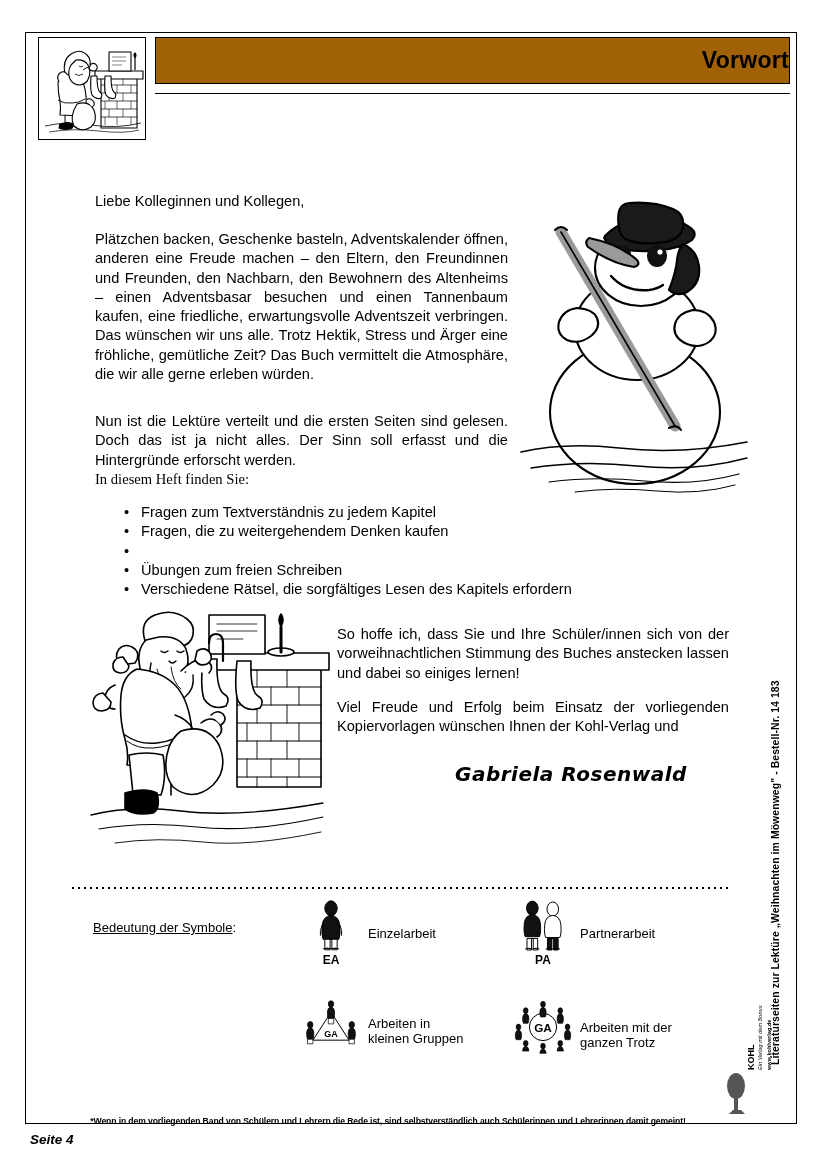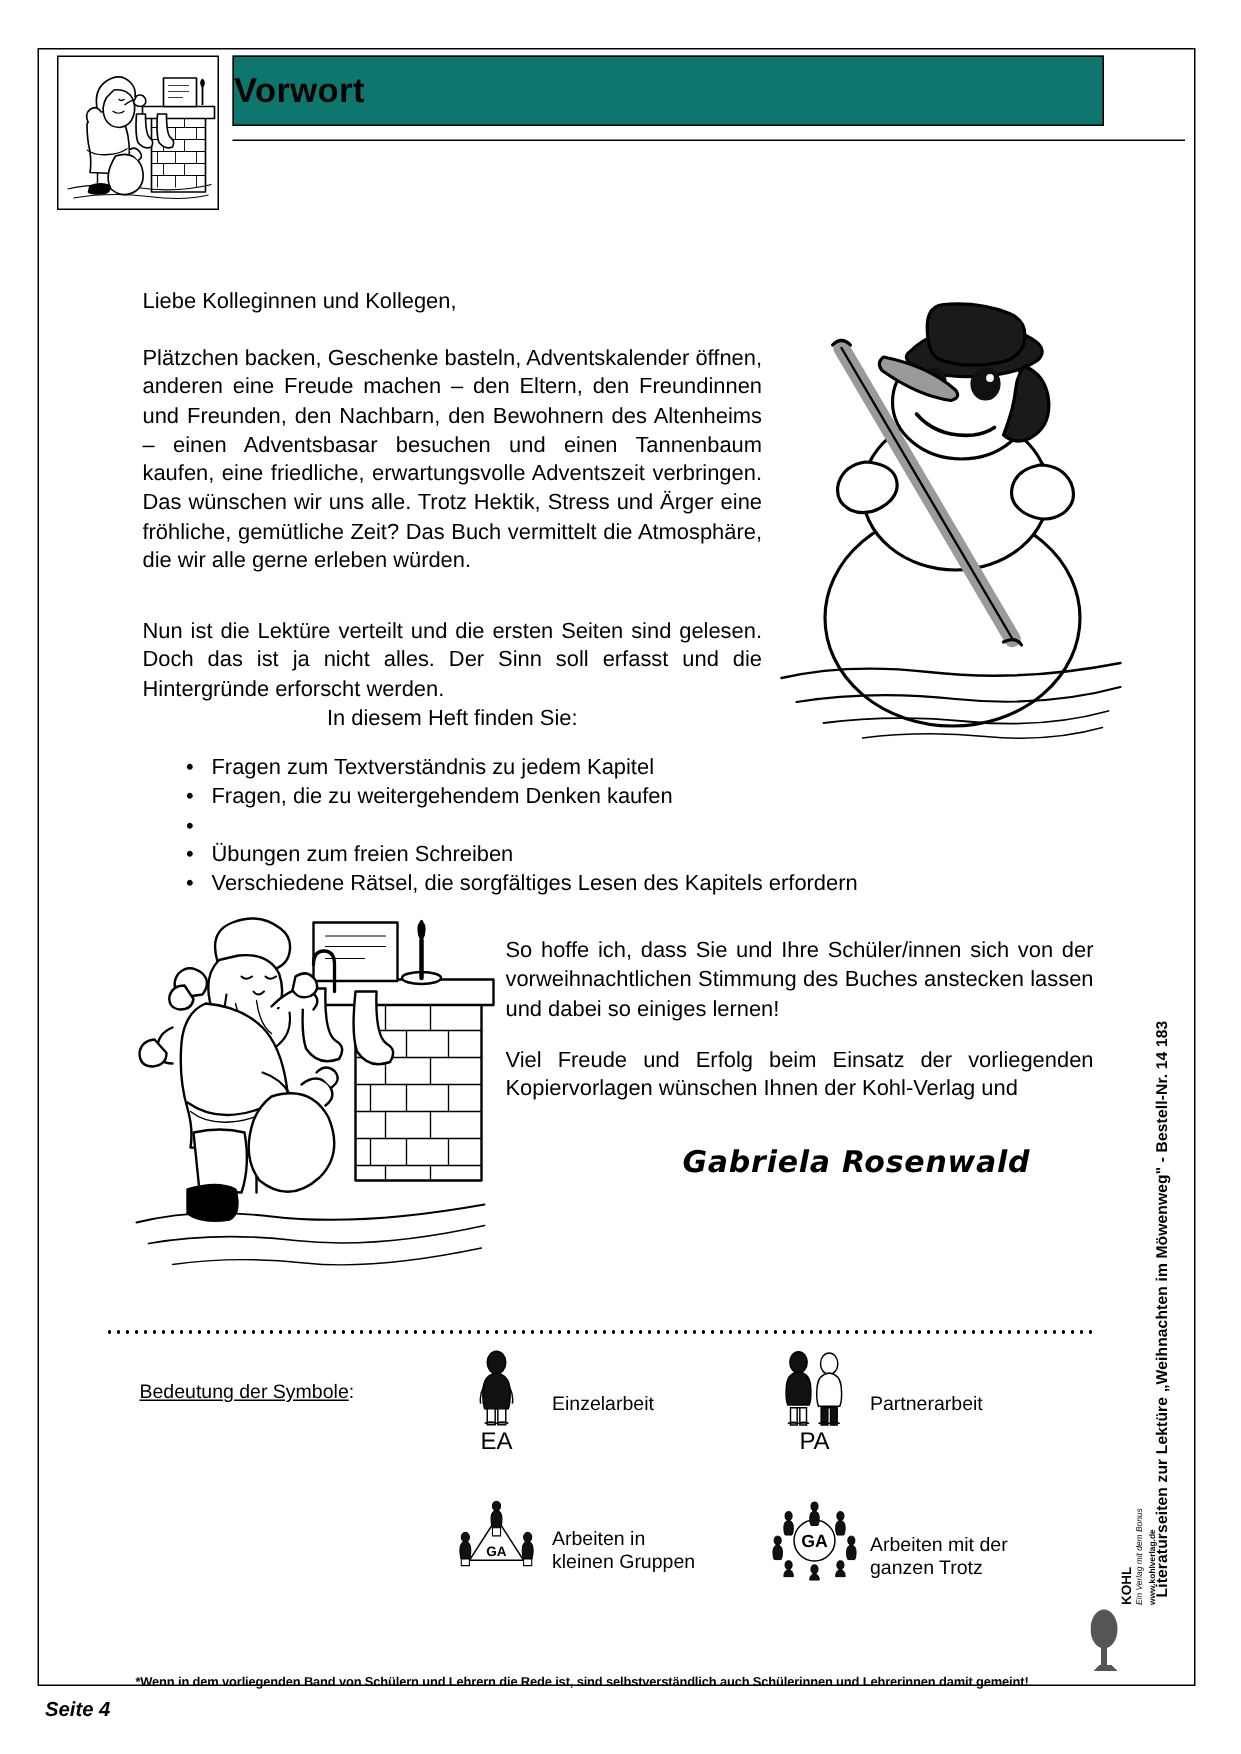--- a/index.html
+++ b/index.html
@@ -43,28 +43,28 @@
     height: 103px;
     border: 1.5px solid #000;
     box-sizing: border-box;
     background: #fff;
     overflow: hidden;
   }
   #header-title-bar {
     position: absolute;
     left: 130px;
     top: 5px;
-    width: 581px;
+    width: 635px;
     height: 47px;
     border: 1.3px solid #000;
     box-sizing: border-box;
-    background: #0f766e;
+    background: #a16207;
     display: flex;
     align-items: center;
-    justify-content: flex-start;
+    justify-content: flex-end;
   }
   #header-title-bar .title {
     font-size: 23px;
     font-weight: bold;
     letter-spacing: 0.3px;
   }
   #header-rule {
     position: absolute;
     left: 130px;
     top: 61px;
@@ -90,21 +90,21 @@
     left: 95px;
     top: 230px;
     width: 413px;
   }
   #para-2 {
     position: absolute;
     left: 95px;
     top: 412px;
     width: 413px;
   }
-  #para-2 .noj { text-align: center; }
+  #para-2 .noj { text-align: left; font-family: Liberation Serif, serif; }
 
   #bullets {
     position: absolute;
     left: 124px;
     top: 503px;
     width: 560px;
     font-size: 14.6px;
     line-height: 19.3px;
   }
   #bullets .bullet-row {
@@ -185,22 +185,22 @@
   }
   .legend-sym {
     position: relative;
     width: 62px;
     flex: 0 0 62px;
     display: flex;
     flex-direction: column;
     align-items: center;
   }
   .legend-sym .code {
-    font-size: 16px;
-    font-weight: normal;
+    font-size: 12px;
+    font-weight: bold;
     margin-top: 1px;
   }
   .legend-text {
     font-size: 13px;
     font-weight: normal;
     line-height: 15px;
     margin-left: 6px;
   }
   #legend-ea { left: 300px; top: 900px; }
   #legend-pa { left: 512px; top: 900px; }

